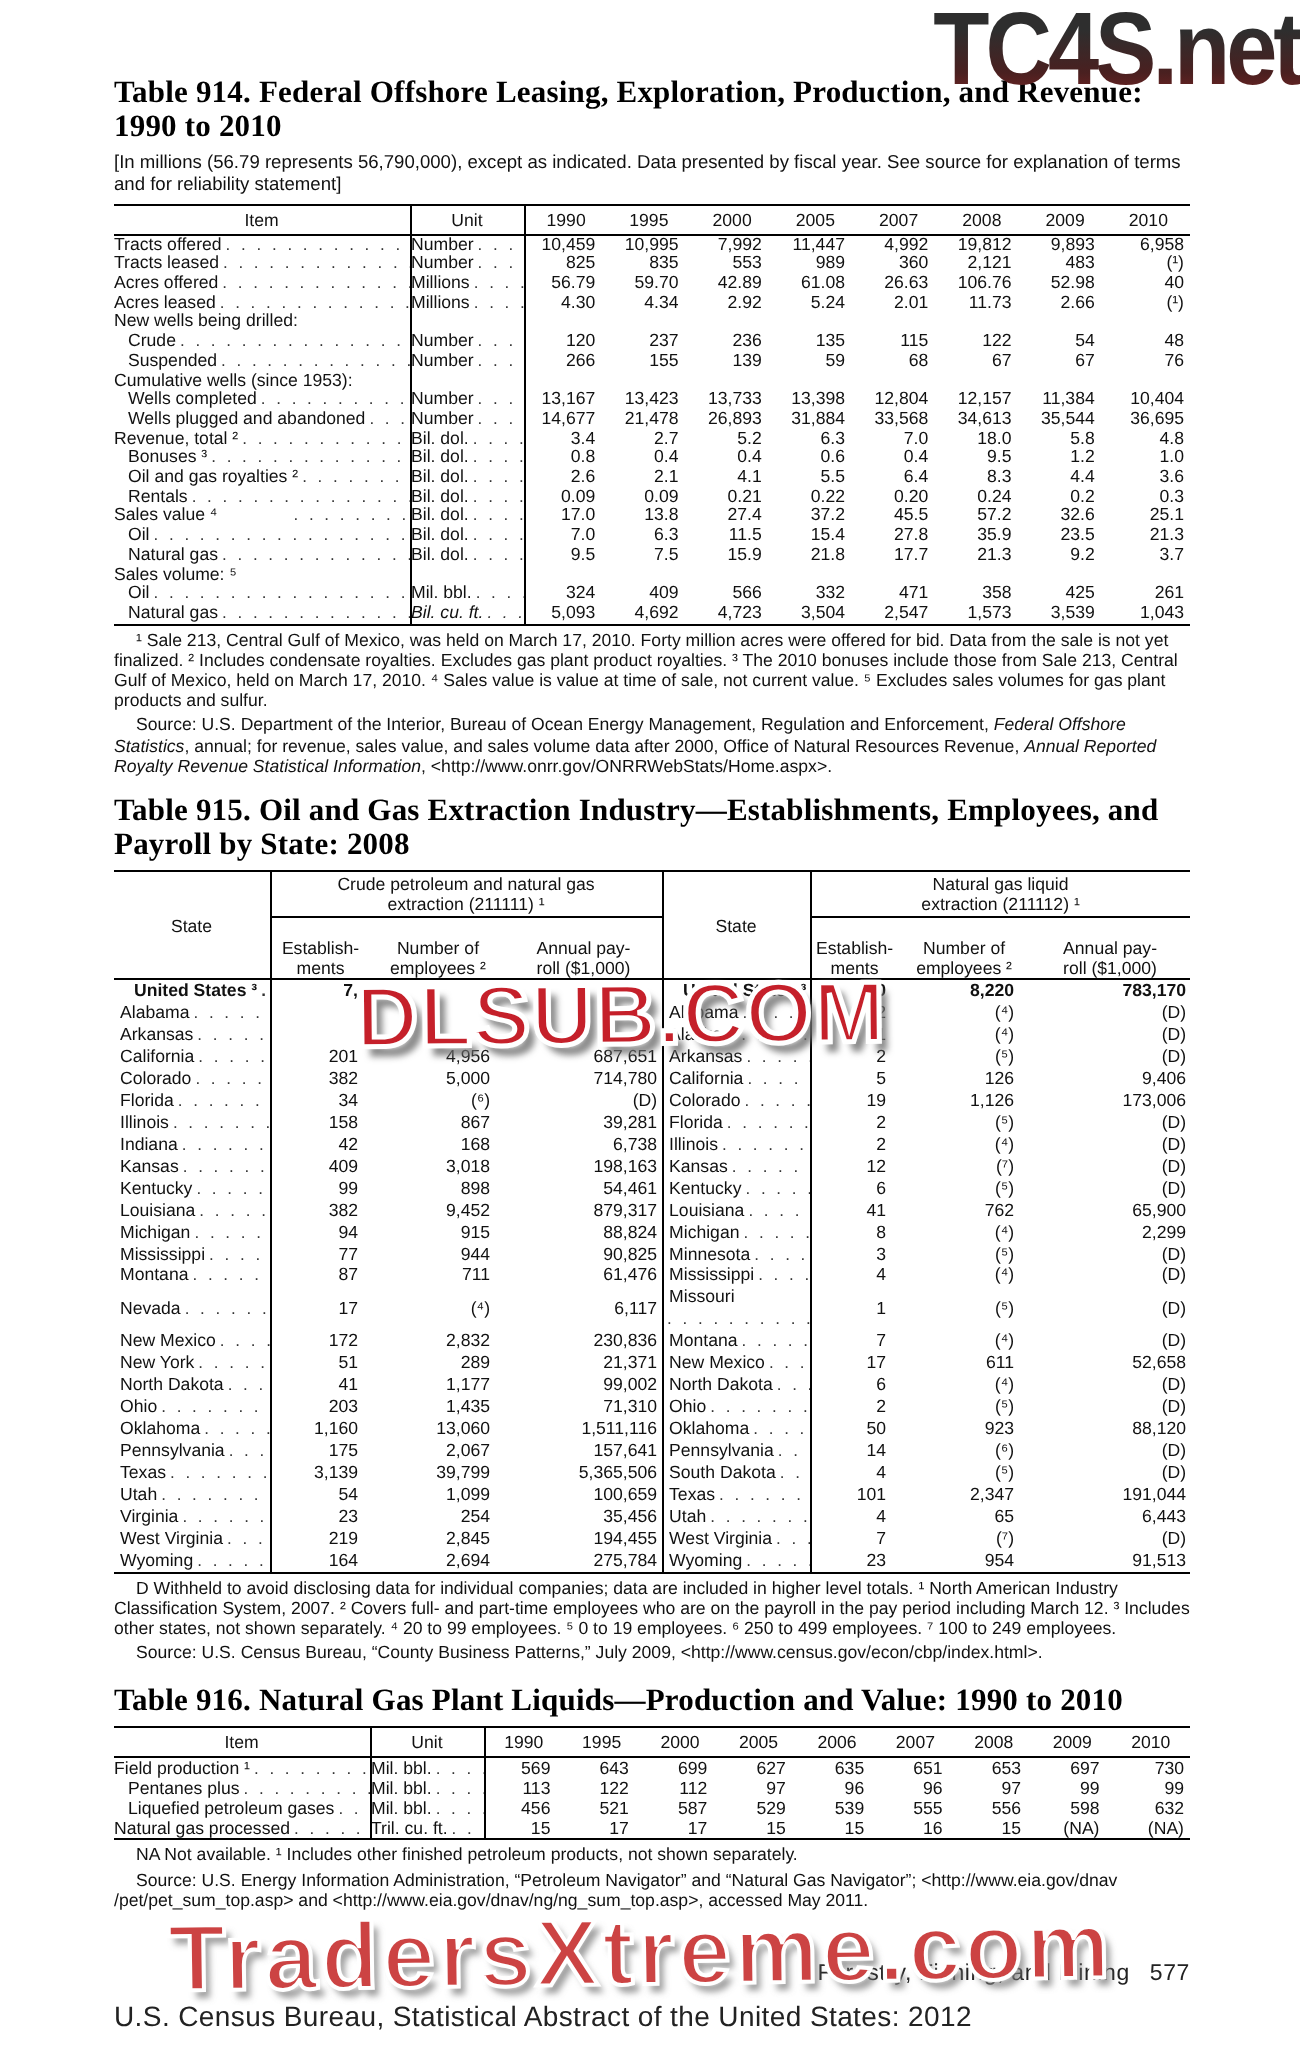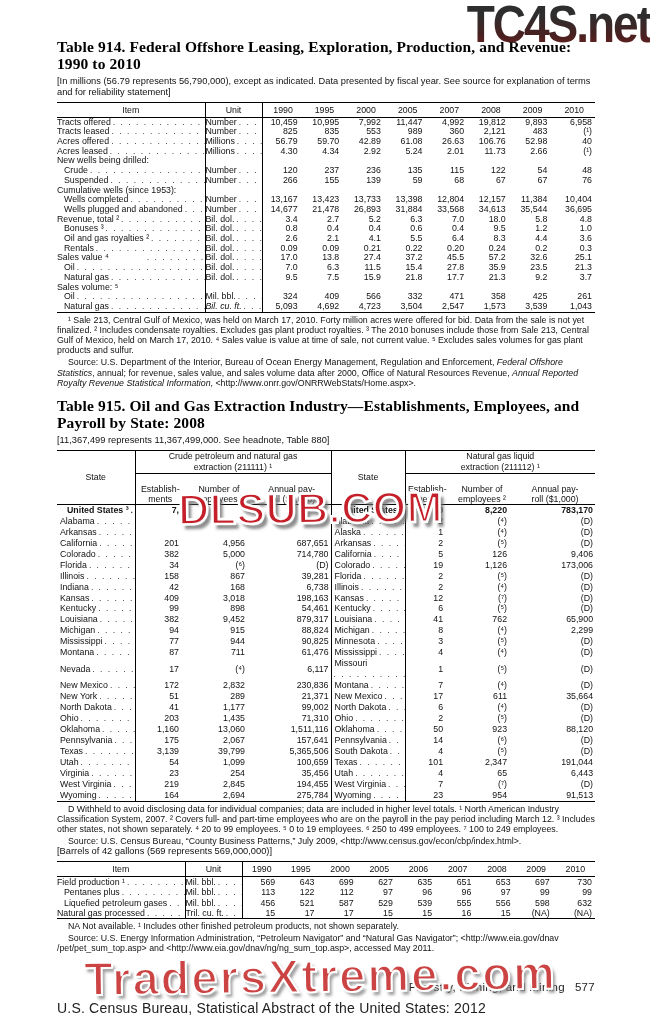--- a/index.html
+++ b/index.html
@@ -535,21 +535,20 @@
             <td class="num">1,573</td>
             <td class="num">3,539</td>
             <td class="num last">1,043</td>
           </tr>
         </tbody>
       </table>
     <p class="fnote">¹ Sale 213, Central Gulf of Mexico, was held on March 17, 2010. Forty million acres were offered for bid. Data from the sale is not yet finalized. ² Includes condensate royalties. Excludes gas plant product royalties. ³ The 2010 bonuses include those from Sale 213, Central Gulf of Mexico, held on March 17, 2010. ⁴ Sales value is value at time of sale, not current value. ⁵ Excludes sales volumes for gas plant products and sulfur.</p>
     <p class="fnote" id="t914src"><span>Source: U.S. Department of the Interior, Bureau of Ocean Energy Management, Regulation and Enforcement, </span><span class="it">Federal Offshore Statistics</span><span>, annual; for revenue, sales value, and sales volume data after 2000, Office of Natural Resources Revenue, </span><span class="it">Annual Reported Royalty Revenue Statistical Information</span><span>, &lt;http://www.onrr.gov/ONRRWebStats/Home.aspx&gt;.</span></p>
 
     <h2 class="ttitle" style="margin-top:9px">Table 915. Oil and Gas Extraction Industry—Establishments, Employees, and Payroll by State: 2008</h2>
-    <p class="headnote">[11,367,499 represents 11,367,499,000. See headnote, Table 880]</p>
     <table class="t915" id="t915">
       <colgroup>
         <col style="width:78px">
           <col style="width:54px">
           <col style="width:64px">
           <col style="width:78px">
         <col style="width:74px">
           <col style="width:48px">
           <col style="width:62px">
           <col style="width:80px">
@@ -910,21 +909,21 @@
             <td class="num n">289</td>
             <td class="num p">21,371</td>
             <td class="lab vl">
               <div class="fx" style="padding-left: 0px;">
                 <span class="lbl">New Mexico</span>
                 <span class="dots">. . . . . . . . . . . . . . . . . . . . . . . . . . . . . . . . . . . . . . . . . . . . . . . . . . . . . . . . . . . . . . . . . . . . . . . . . . . . . . . . . . . . . . . . . . </span>
               </div>
             </td>
             <td class="num e vl">17</td>
             <td class="num n">611</td>
-            <td class="num p">35,664</td>
+            <td class="num p">52,658</td>
           </tr>
           <tr>
             <td class="lab">
               <div class="fx" style="padding-left: 0px;">
                 <span class="lbl">North Dakota</span>
                 <span class="dots">. . . . . . . . . . . . . . . . . . . . . . . . . . . . . . . . . . . . . . . . . . . . . . . . . . . . . . . . . . . . . . . . . . . . . . . . . . . . . . . . . . . . . . . . . . </span>
               </div>
             </td>
             <td class="num e vl">41</td>
             <td class="num n">1,177</td>
@@ -1097,21 +1096,21 @@
             </td>
             <td class="num e vl">23</td>
             <td class="num n">954</td>
             <td class="num p">91,513</td>
           </tr>
         </tbody>
     </table>
     <p class="fnote">D Withheld to avoid disclosing data for individual companies; data are included in higher level totals. ¹ North American Industry Classification System, 2007. ² Covers full- and part-time employees who are on the payroll in the pay period including March 12. ³ Includes other states, not shown separately. ⁴ 20 to 99 employees. ⁵ 0 to 19 employees. ⁶ 250 to 499 employees. ⁷ 100 to 249 employees.</p>
     <p class="fnote" id="t915src"><span>Source: U.S. Census Bureau, “County Business Patterns,” July 2009, &lt;http://www.census.gov/econ/cbp/index.html&gt;.</span></p>
 
-    <p class="headnote">[Barrels of 42 gallons (569 represents 569,000,000)]</p>
+    <h2 class="ttitle" style="margin-top:10px">Table 916. Natural Gas Plant Liquids—Production and Value: 1990 to 2010</h2>
     <table class="ytable" id="t916">
         <colgroup>
           <col style="width: 128px;">
           <col style="width: 57px;">
           <col>
           <col>
           <col>
           <col>
           <col>
           <col>

